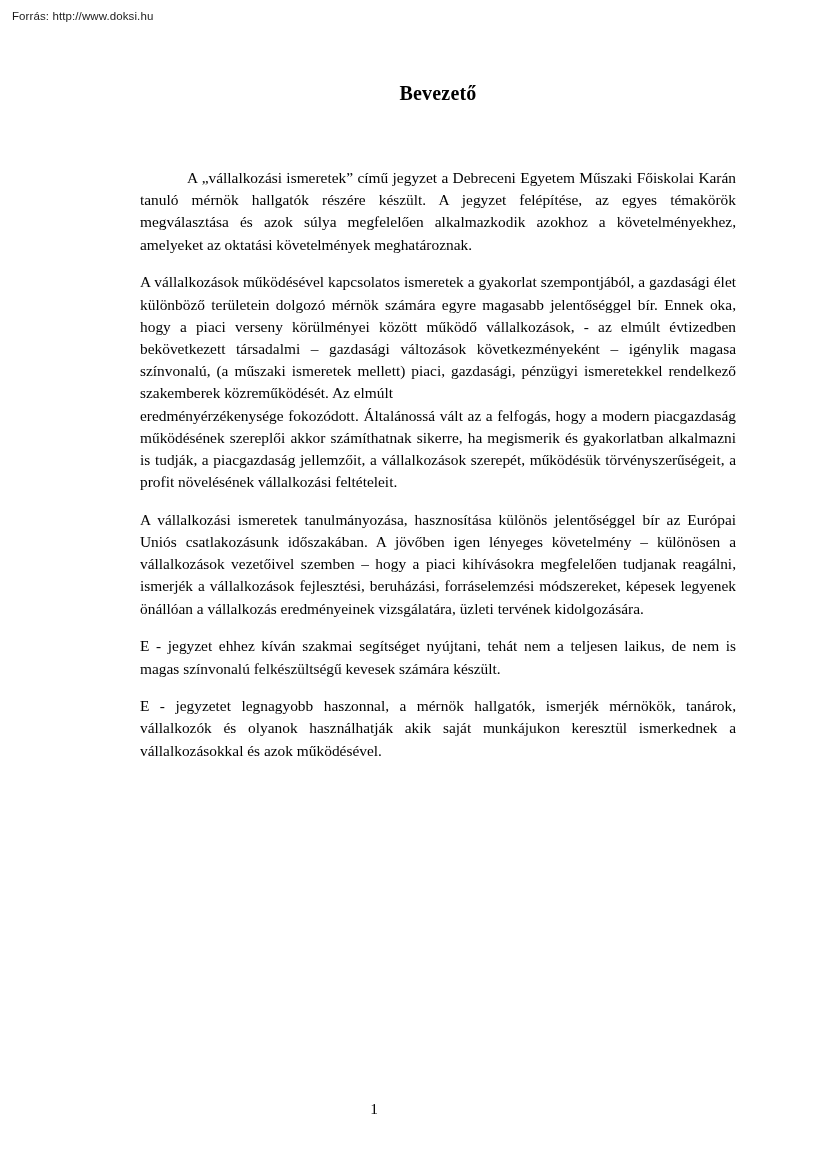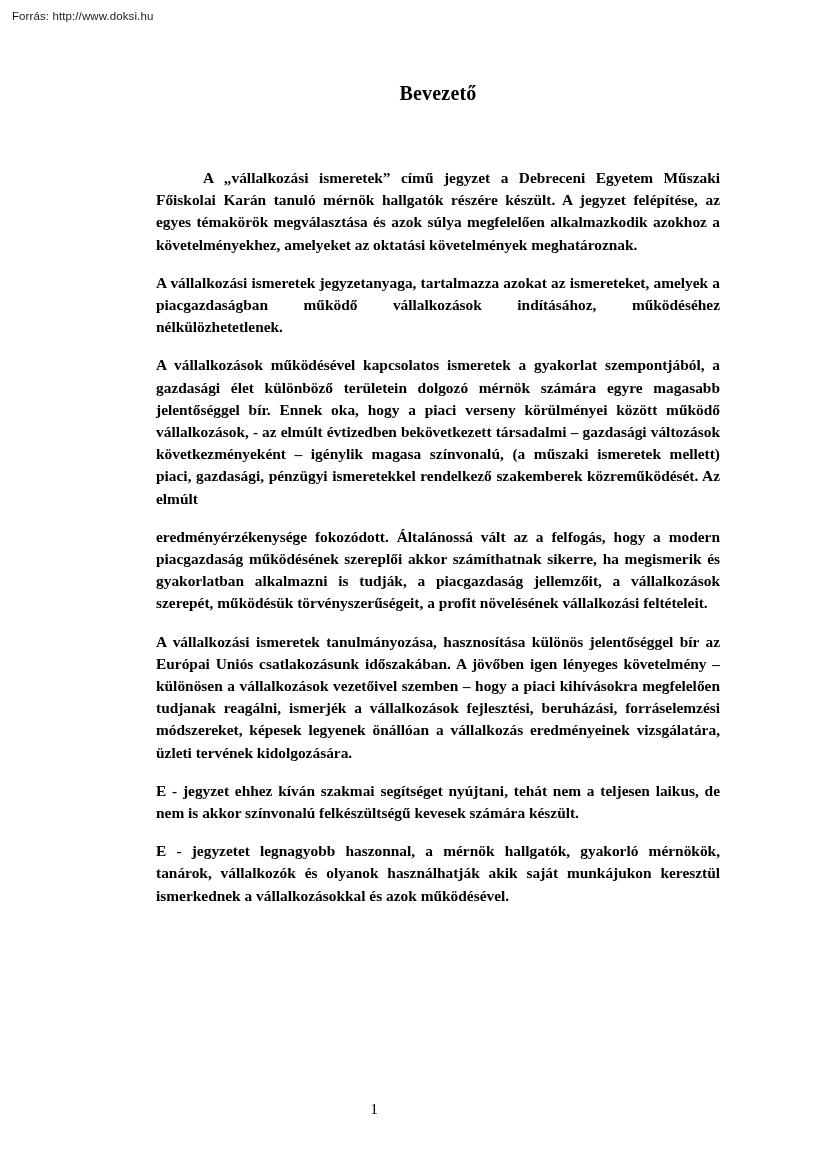--- a/index.html
+++ b/index.html
@@ -49,24 +49,23 @@
     margin: 0;
     padding: 0;
     letter-spacing: 0.2px;
   }
 
   .para {
     font-size: 15.4px;
     line-height: 22.2px;
     text-align: justify;
     text-justify: inter-word;
-    margin: 16px;
+    margin: 0;
     padding: 0;
     hyphens: none;
-    font-weight: bold;
     -webkit-hyphens: none;
   }
 
   .para + .para {
     margin-top: 15.5px;
   }
 
   .para-first {
     margin-top: 62px;
     text-indent: 47px;
@@ -96,30 +95,29 @@
 <div class="page">
 
   <div class="source-header">Forrás: http://www.doksi.hu</div>
 
   <div class="content">
 
     <h1 class="doc-title">Bevezető</h1>
 
     <p class="para para-first">A „vállalkozási ismeretek” című jegyzet a Debreceni Egyetem Műszaki Főiskolai Karán tanuló mérnök hallgatók részére készült. A jegyzet felépítése, az egyes témakörök megválasztása és azok súlya megfelelően alkalmazkodik azokhoz a követelményekhez, amelyeket az oktatási követelmények meghatároznak.</p>
 
-    <p class="para">A vállalkozási ismeretek jegyzetanyaga, tartalmazza azokat az ismereteket, amelyek a piacgazdaságban működő vállalkozások indításához, működéséhez nélkülözhetetlenek.</p>
 
     <p class="para">A vállalkozások működésével kapcsolatos ismeretek a gyakorlat szempontjából, a gazdasági élet különböző területein dolgozó mérnök számára egyre magasabb jelentőséggel bír. Ennek oka, hogy a piaci verseny körülményei között működő vállalkozások, - az elmúlt évtizedben bekövetkezett társadalmi – gazdasági változások következményeként – igénylik magasa színvonalú, (a műszaki ismeretek mellett) piaci, gazdasági, pénzügyi ismeretekkel rendelkező szakemberek közreműködését. Az elmúlt</p>
 
 
     <p class="para" style="margin-top:0;">eredményérzékenysége fokozódott. Általánossá vált az a felfogás, hogy a modern piacgazdaság működésének szereplői akkor számíthatnak sikerre, ha megismerik és gyakorlatban alkalmazni is tudják, a piacgazdaság jellemzőit, a vállalkozások szerepét, működésük törvényszerűségeit, a profit növelésének vállalkozási feltételeit.</p>
 
     <p class="para">A vállalkozási ismeretek tanulmányozása, hasznosítása különös jelentőséggel bír az Európai Uniós csatlakozásunk időszakában. A jövőben igen lényeges követelmény – különösen a vállalkozások vezetőivel szemben – hogy a piaci kihívásokra megfelelően tudjanak reagálni, ismerjék a vállalkozások fejlesztési, beruházási, forráselemzési módszereket, képesek legyenek önállóan a vállalkozás eredményeinek vizsgálatára, üzleti tervének kidolgozására.</p>
 
-    <p class="para">E - jegyzet ehhez kíván szakmai segítséget nyújtani, tehát nem a teljesen laikus, de nem is akkor színvonalú felkészültségű kevesek számára készült.</p>
+    <p class="para">E - jegyzet ehhez kíván szakmai segítséget nyújtani, tehát nem a teljesen laikus, de nem is magas színvonalú felkészültségű kevesek számára készült.</p>
 
-    <p class="para">E - jegyzetet legnagyobb haszonnal, a mérnök hallgatók, gyakorló mérnökök, tanárok, vállalkozók és olyanok használhatják akik saját munkájukon keresztül ismerkednek a vállalkozásokkal és azok működésével.</p>
+    <p class="para">E - jegyzetet legnagyobb haszonnal, a mérnök hallgatók, ismerjék mérnökök, tanárok, vállalkozók és olyanok használhatják akik saját munkájukon keresztül ismerkednek a vállalkozásokkal és azok működésével.</p>
 
   </div>
 
   <div class="page-number">1</div>
 
 </div>
 
 </body></html>

